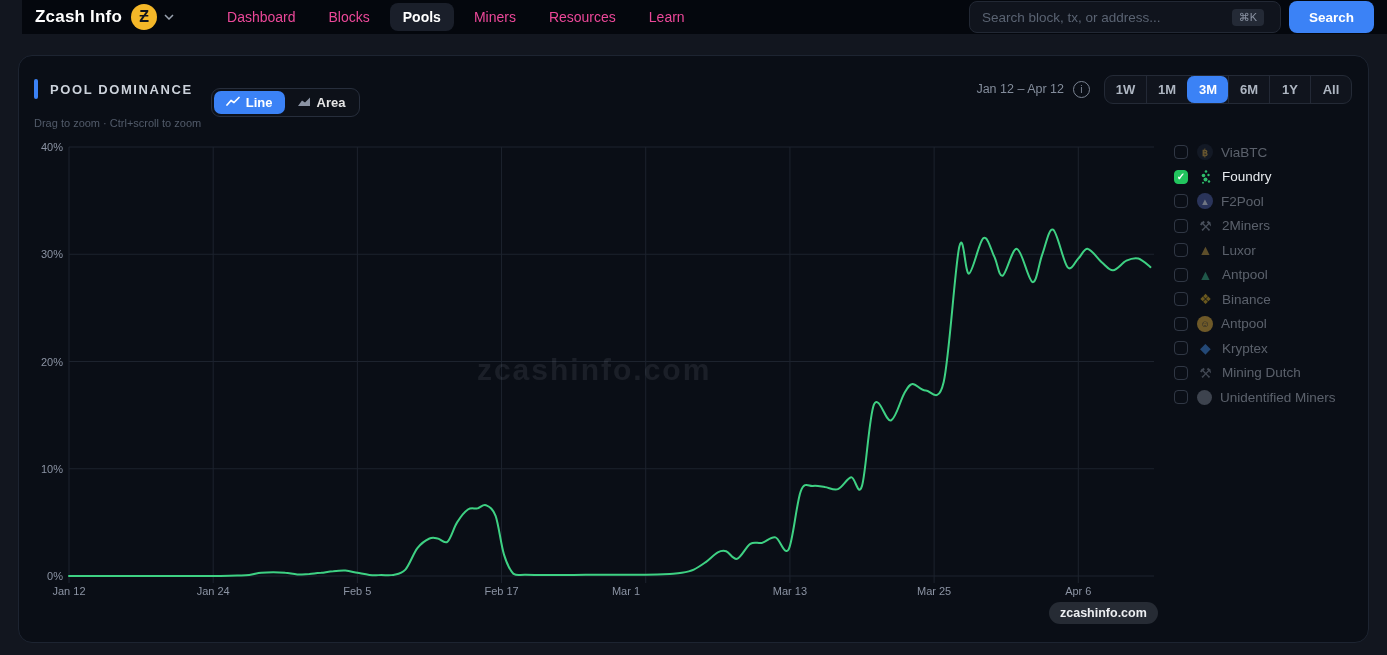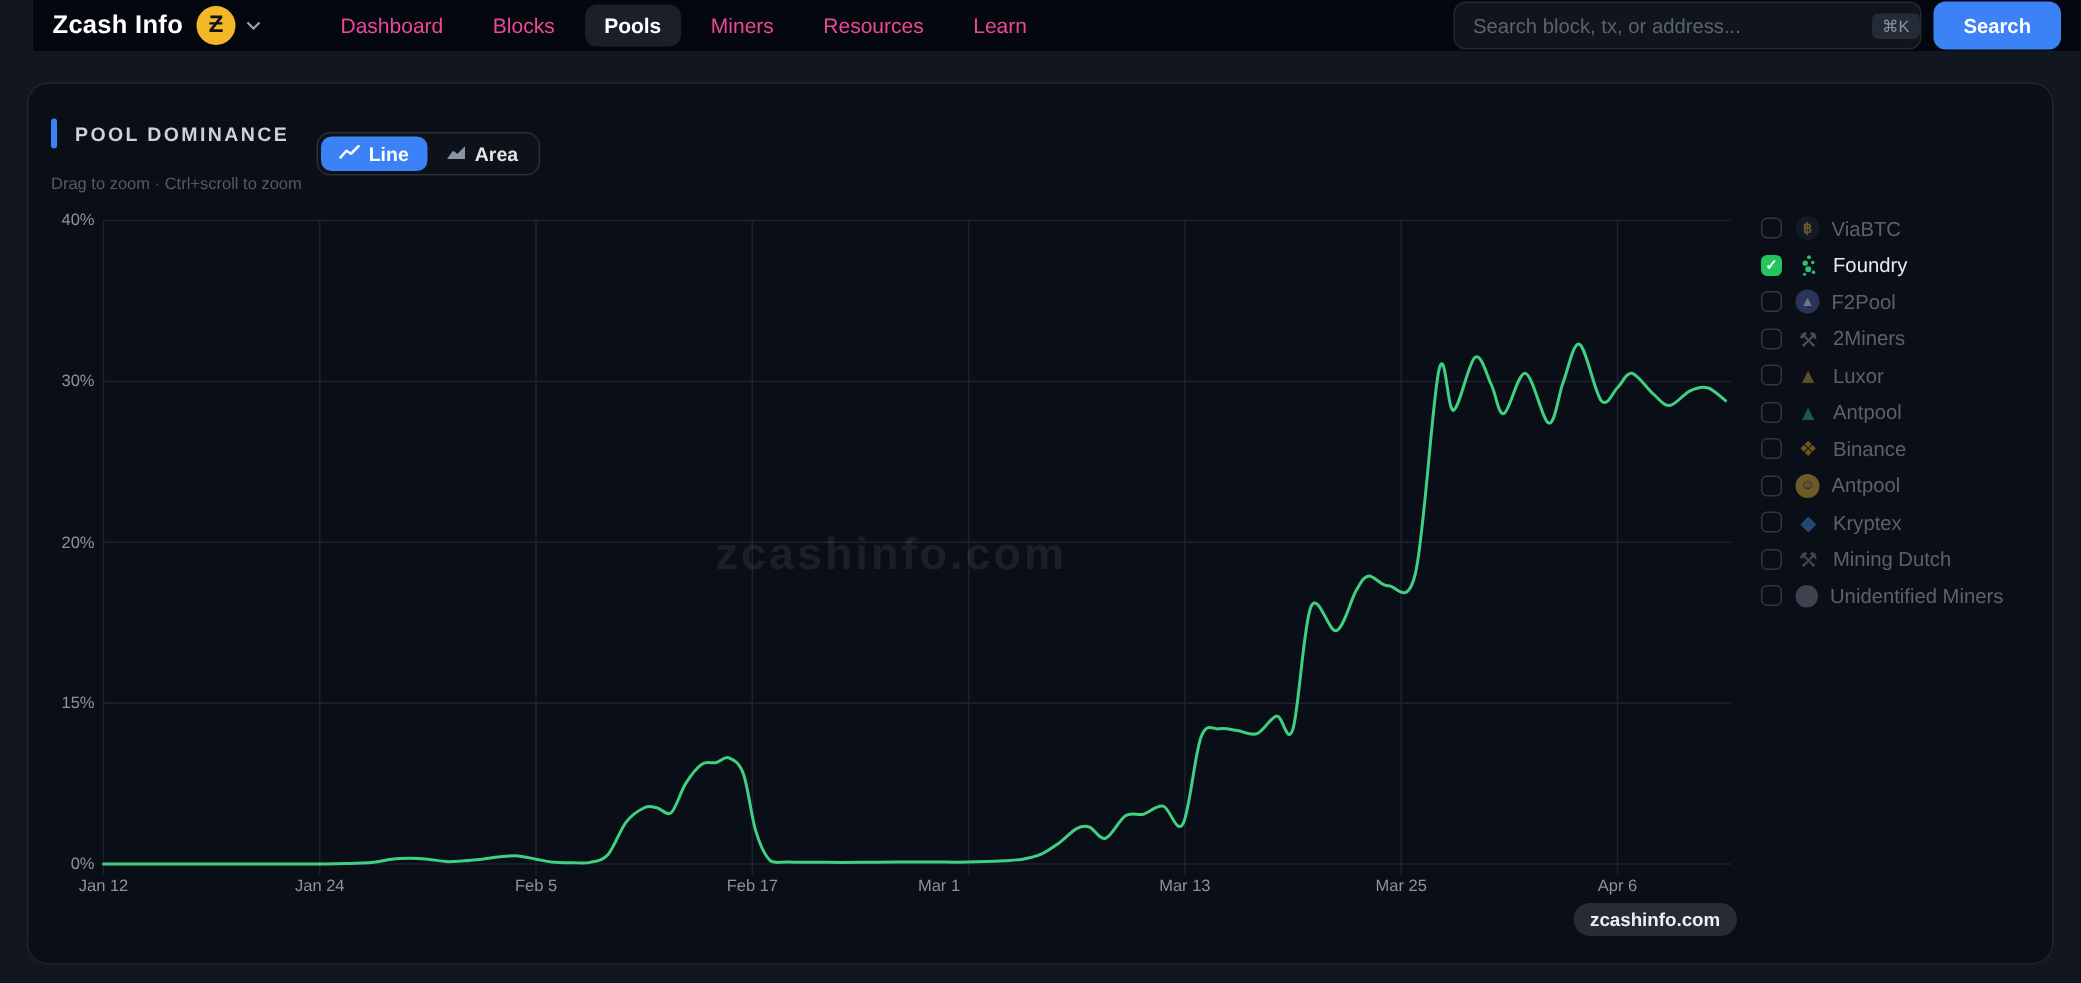--- a/index.html
+++ b/index.html
@@ -19,21 +19,21 @@
   .brand { display:flex; align-items:center; gap:9px; cursor:pointer; }
   .brand-text { color:#ffffff; font-size:17px; font-weight:700; letter-spacing:.2px; }
   .logo { width:26px; height:26px; border-radius:50%; background:#f4b728; color:#10141c;
           display:flex; align-items:center; justify-content:center; font-weight:700; font-size:16px; }
   .chev { display:flex; align-items:center; margin-left:-2px; }
   .nav-links { display:flex; margin-left:40px; gap:7px; }
   .nav-link { color:#ec4899; font-size:14px; padding:6px 13px; border-radius:8px; cursor:pointer; white-space:nowrap; }
   .nav-link.active { background:#1a1f2a; color:#ffffff; font-weight:600; }
   .search-wrap { margin-left:auto; display:flex; align-items:center; }
   .search-box { width:312px; height:32px; display:flex; align-items:center;
-    background:#10141d; border:1px solid #222834; border-radius:8px; padding:0 0 0 12px; }
+    background:#10141d; border:1px solid #222834; border-radius:8px; padding:0 16px 0 12px; }
   .search-box input { flex:1; background:transparent; border:none; outline:none;
     color:#cfd4dc; font-size:13.5px; font-family:inherit; min-width:0; }
   .search-box input::placeholder { color:#59637400; color:#5a6372; }
   .kbd { background:#242a36; color:#8b93a3; font-size:11px; padding:2px 7px; border-radius:4px; flex:none; }
   .search-btn { margin-left:8px; height:32px; padding:0 20px; background:#3b82f6; border:none;
     border-radius:8px; color:#ffffff; font-weight:700; font-size:13.5px; font-family:inherit; cursor:pointer; }
   
   .panel { position:absolute; left:18px; top:55px; width:1351px; height:588px;
     background:#0a0e16; border:1px solid #1d2431; border-radius:14px; }
   .panel-header { position:absolute; left:15px; right:16px; top:17px; height:32px;
@@ -126,20 +126,32 @@
       <div class="toggle-btn">
         <span>
           <svg width="14" height="11" viewBox="0 0 14 11">
               <path d="M1 10 L5 4.5 L8 6.5 L13 1.5 L13 10 Z" fill="#8b93a3"></path>
             </svg>
         </span>
         <span>Area</span>
       </div>
     </div>
 
+    <div class="header-right">
+      <span class="date-range">Jan 12 – Apr 12</span>
+      <span class="info">i</span>
+      <div class="ranges">
+        <div class="range-btn">1W</div>
+        <div class="range-btn">1M</div>
+        <div class="range-btn active">3M</div>
+        <div class="range-btn">6M</div>
+        <div class="range-btn">1Y</div>
+        <div class="range-btn">All</div>
+      </div>
+    </div>
   </div>
 
   <div class="hint">Drag to zoom · Ctrl+scroll to zoom</div>
 
   <div class="chart" id="chart">
     <svg id="plot" width="1085" height="429">
         <line x1="0" y1="429" x2="1085" y2="429" stroke="#1d232e" stroke-width="1"></line>
         <line x1="0" y1="321.75" x2="1085" y2="321.75" stroke="#1d232e" stroke-width="1"></line>
         <line x1="0" y1="214.5" x2="1085" y2="214.5" stroke="#1d232e" stroke-width="1"></line>
         <line x1="0" y1="107.25" x2="1085" y2="107.25" stroke="#1d232e" stroke-width="1"></line>
@@ -149,21 +161,21 @@
         <line x1="288.37209302325584" y1="0" x2="288.37209302325584" y2="436" stroke="#1d232e" stroke-width="1"></line>
         <line x1="432.5581395348837" y1="0" x2="432.5581395348837" y2="436" stroke="#1d232e" stroke-width="1"></line>
         <line x1="576.7441860465117" y1="0" x2="576.7441860465117" y2="436" stroke="#1d232e" stroke-width="1"></line>
         <line x1="720.9302325581396" y1="0" x2="720.9302325581396" y2="436" stroke="#1d232e" stroke-width="1"></line>
         <line x1="865.1162790697674" y1="0" x2="865.1162790697674" y2="436" stroke="#1d232e" stroke-width="1"></line>
         <line x1="1009.3023255813953" y1="0" x2="1009.3023255813953" y2="436" stroke="#1d232e" stroke-width="1"></line>
         <path d="M 0.0 429.0 C 6.0 429.0, 24.0 429.0, 36.0 429.0 C 48.1 429.0, 60.1 429.0, 72.1 429.0 C 84.1 429.0, 96.1 429.0, 108.1 429.0 C 120.2 429.0, 134.2 429.0, 144.2 429.0 C 154.2 428.9, 162.2 428.6, 168.2 428.5 C 174.2 428.3, 176.2 428.4, 180.2 427.9 C 184.2 427.5, 188.2 426.2, 192.2 425.8 C 196.3 425.3, 200.3 425.2, 204.3 425.2 C 208.3 425.2, 212.3 425.4, 216.3 425.8 C 220.3 426.1, 224.3 427.2, 228.3 427.4 C 232.3 427.6, 236.3 427.1, 240.3 426.9 C 244.3 426.6, 248.3 426.2, 252.3 425.8 C 256.3 425.3, 260.3 424.5, 264.3 424.2 C 268.3 423.8, 272.4 423.4, 276.4 423.6 C 280.4 423.9, 284.4 425.1, 288.4 425.8 C 292.4 426.5, 296.4 427.5, 300.4 427.9 C 304.4 428.3, 308.4 428.1, 312.4 428.1 C 316.4 428.1, 320.4 428.9, 324.4 427.9 C 328.4 427.0, 332.4 427.0, 336.4 422.6 C 340.4 418.1, 344.4 406.3, 348.4 401.1 C 352.5 395.9, 357.1 393.1, 360.5 391.5 C 363.9 389.9, 365.9 390.9, 368.9 391.5 C 371.9 392.0, 375.3 397.4, 378.5 394.7 C 381.7 392.0, 384.7 380.7, 388.1 375.4 C 391.5 370.0, 395.5 364.8, 398.9 362.5 C 402.3 360.2, 405.5 362.1, 408.5 361.4 C 411.5 360.7, 413.9 357.0, 416.9 358.2 C 419.9 359.5, 423.5 360.7, 426.6 368.9 C 429.6 377.2, 432.0 397.9, 435.0 407.6 C 438.0 417.2, 441.0 423.5, 444.6 426.9 C 448.2 429.0, 450.6 427.5, 456.6 427.7 C 462.6 427.9, 472.6 427.9, 480.6 427.9 C 488.6 428.0, 496.6 428.0, 504.7 427.9 C 512.7 427.9, 520.7 427.7, 528.7 427.7 C 536.7 427.7, 544.7 427.7, 552.7 427.7 C 560.7 427.7, 568.7 427.9, 576.7 427.7 C 584.8 427.6, 594.8 427.2, 600.8 426.9 C 606.8 426.5, 608.8 426.5, 612.8 425.8 C 616.8 425.1, 620.8 424.4, 624.8 422.6 C 628.8 420.8, 632.8 417.9, 636.8 415.1 C 640.8 412.2, 645.4 407.2, 648.8 405.4 C 652.2 403.6, 654.0 403.3, 657.2 404.3 C 660.5 405.4, 664.1 413.1, 668.1 411.8 C 672.1 410.6, 677.1 399.5, 681.3 396.8 C 685.5 394.1, 689.1 396.8, 693.3 395.8 C 697.5 394.7, 702.1 389.3, 706.5 390.4 C 710.9 391.5, 715.5 409.9, 719.7 402.2 C 723.9 394.5, 727.7 354.8, 731.7 344.3 C 735.7 333.7, 739.8 339.6, 743.8 338.9 C 747.8 338.2, 751.6 339.4, 755.8 340.0 C 760.0 340.5, 764.6 343.7, 769.0 342.1 C 773.4 340.5, 778.2 330.9, 782.2 330.3 C 786.2 329.8, 789.2 351.1, 793.0 338.9 C 796.8 326.8, 800.2 268.3, 805.0 257.4 C 809.8 246.5, 816.9 275.3, 821.9 273.5 C 826.9 271.7, 831.5 252.8, 835.1 246.7 C 838.7 240.6, 839.9 237.6, 843.5 237.0 C 847.1 236.5, 851.5 243.8, 856.7 243.5 C 861.9 243.1, 869.1 258.8, 874.7 234.9 C 880.3 210.9, 886.1 117.8, 890.3 99.7 C 894.6 81.7, 896.0 128.0, 900.0 126.6 C 904.0 125.1, 910.2 94.0, 914.4 91.2 C 918.6 88.3, 922.0 103.1, 925.2 109.4 C 928.4 115.7, 929.8 130.0, 933.6 128.7 C 937.4 127.4, 943.0 100.8, 948.0 101.9 C 953.0 103.0, 959.4 134.2, 963.6 135.1 C 967.8 136.0, 969.9 116.0, 973.3 107.3 C 976.7 98.5, 979.9 80.4, 984.1 82.6 C 988.3 84.7, 994.3 115.3, 998.5 120.1 C 1002.7 124.9, 1005.9 114.6, 1009.3 111.5 C 1012.7 108.5, 1014.9 101.2, 1018.9 101.9 C 1022.9 102.6, 1029.1 112.3, 1033.3 115.8 C 1037.5 119.4, 1040.1 123.7, 1044.1 123.3 C 1048.2 123.0, 1053.2 115.7, 1057.4 113.7 C 1061.6 111.7, 1065.4 110.5, 1069.4 111.5 C 1073.4 112.6, 1079.4 118.7, 1081.4 120.1" fill="none" stroke="#3ed183" stroke-width="2" stroke-linejoin="round" stroke-linecap="round"></path>
       </svg>
     <div class="watermark">zcashinfo.com</div>
   <div class="ylabel" style="top: 423px;">0%</div>
-      <div class="ylabel" style="top: 315.75px;">15%</div>
+      <div class="ylabel" style="top: 315.75px;">10%</div>
       <div class="ylabel" style="top: 208.5px;">20%</div>
       <div class="ylabel" style="top: 101.25px;">30%</div>
       <div class="ylabel" style="top: -6px;">40%</div>
       <div class="xlabel" style="left: -40px;">Jan 12</div>
       <div class="xlabel" style="left: 104.186px;">Jan 24</div>
       <div class="xlabel" style="left: 248.372px;">Feb 5</div>
       <div class="xlabel" style="left: 392.558px;">Feb 17</div>
       <div class="xlabel" style="left: 517px;">Mar 1</div>
       <div class="xlabel" style="left: 680.93px;">Mar 13</div>
       <div class="xlabel" style="left: 825.116px;">Mar 25</div>

